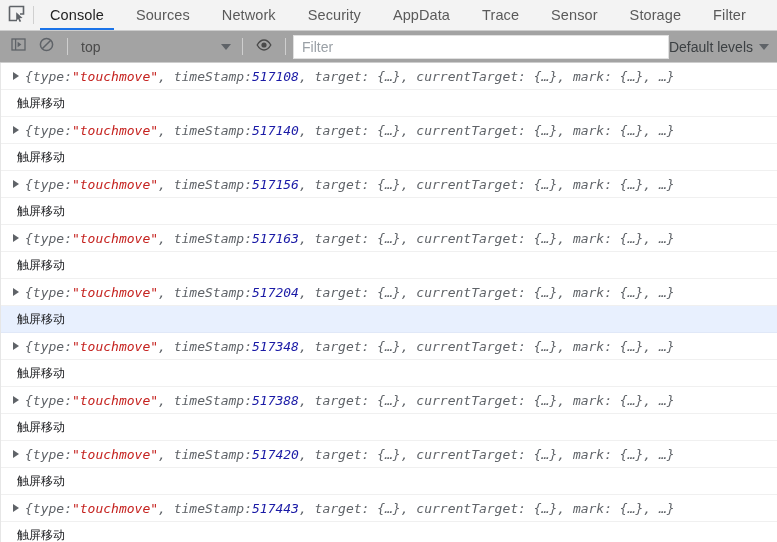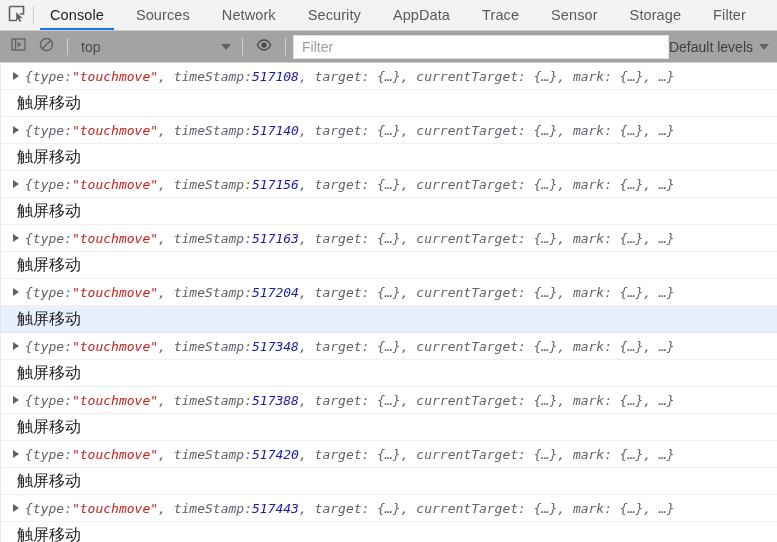--- a/index.html
+++ b/index.html
@@ -169,21 +169,21 @@
     white-space: nowrap;
     overflow: hidden;
   }
   .msg.obj {
     font-family: "DejaVu Sans Mono", monospace;
     font-style: italic;
     font-size: 13px;
     color: #5f6368;
   }
   .msg.text {
-    font-size: 16px;
+    font-size: 12px;
     color: #202124;
     padding-left: 16px;
   }
   .msg.highlight {
     background: #e8f0fe;
     border-bottom-color: #e0e8f8;
   }
   .disclosure {
     width: 14px;
     flex: 0 0 14px;

